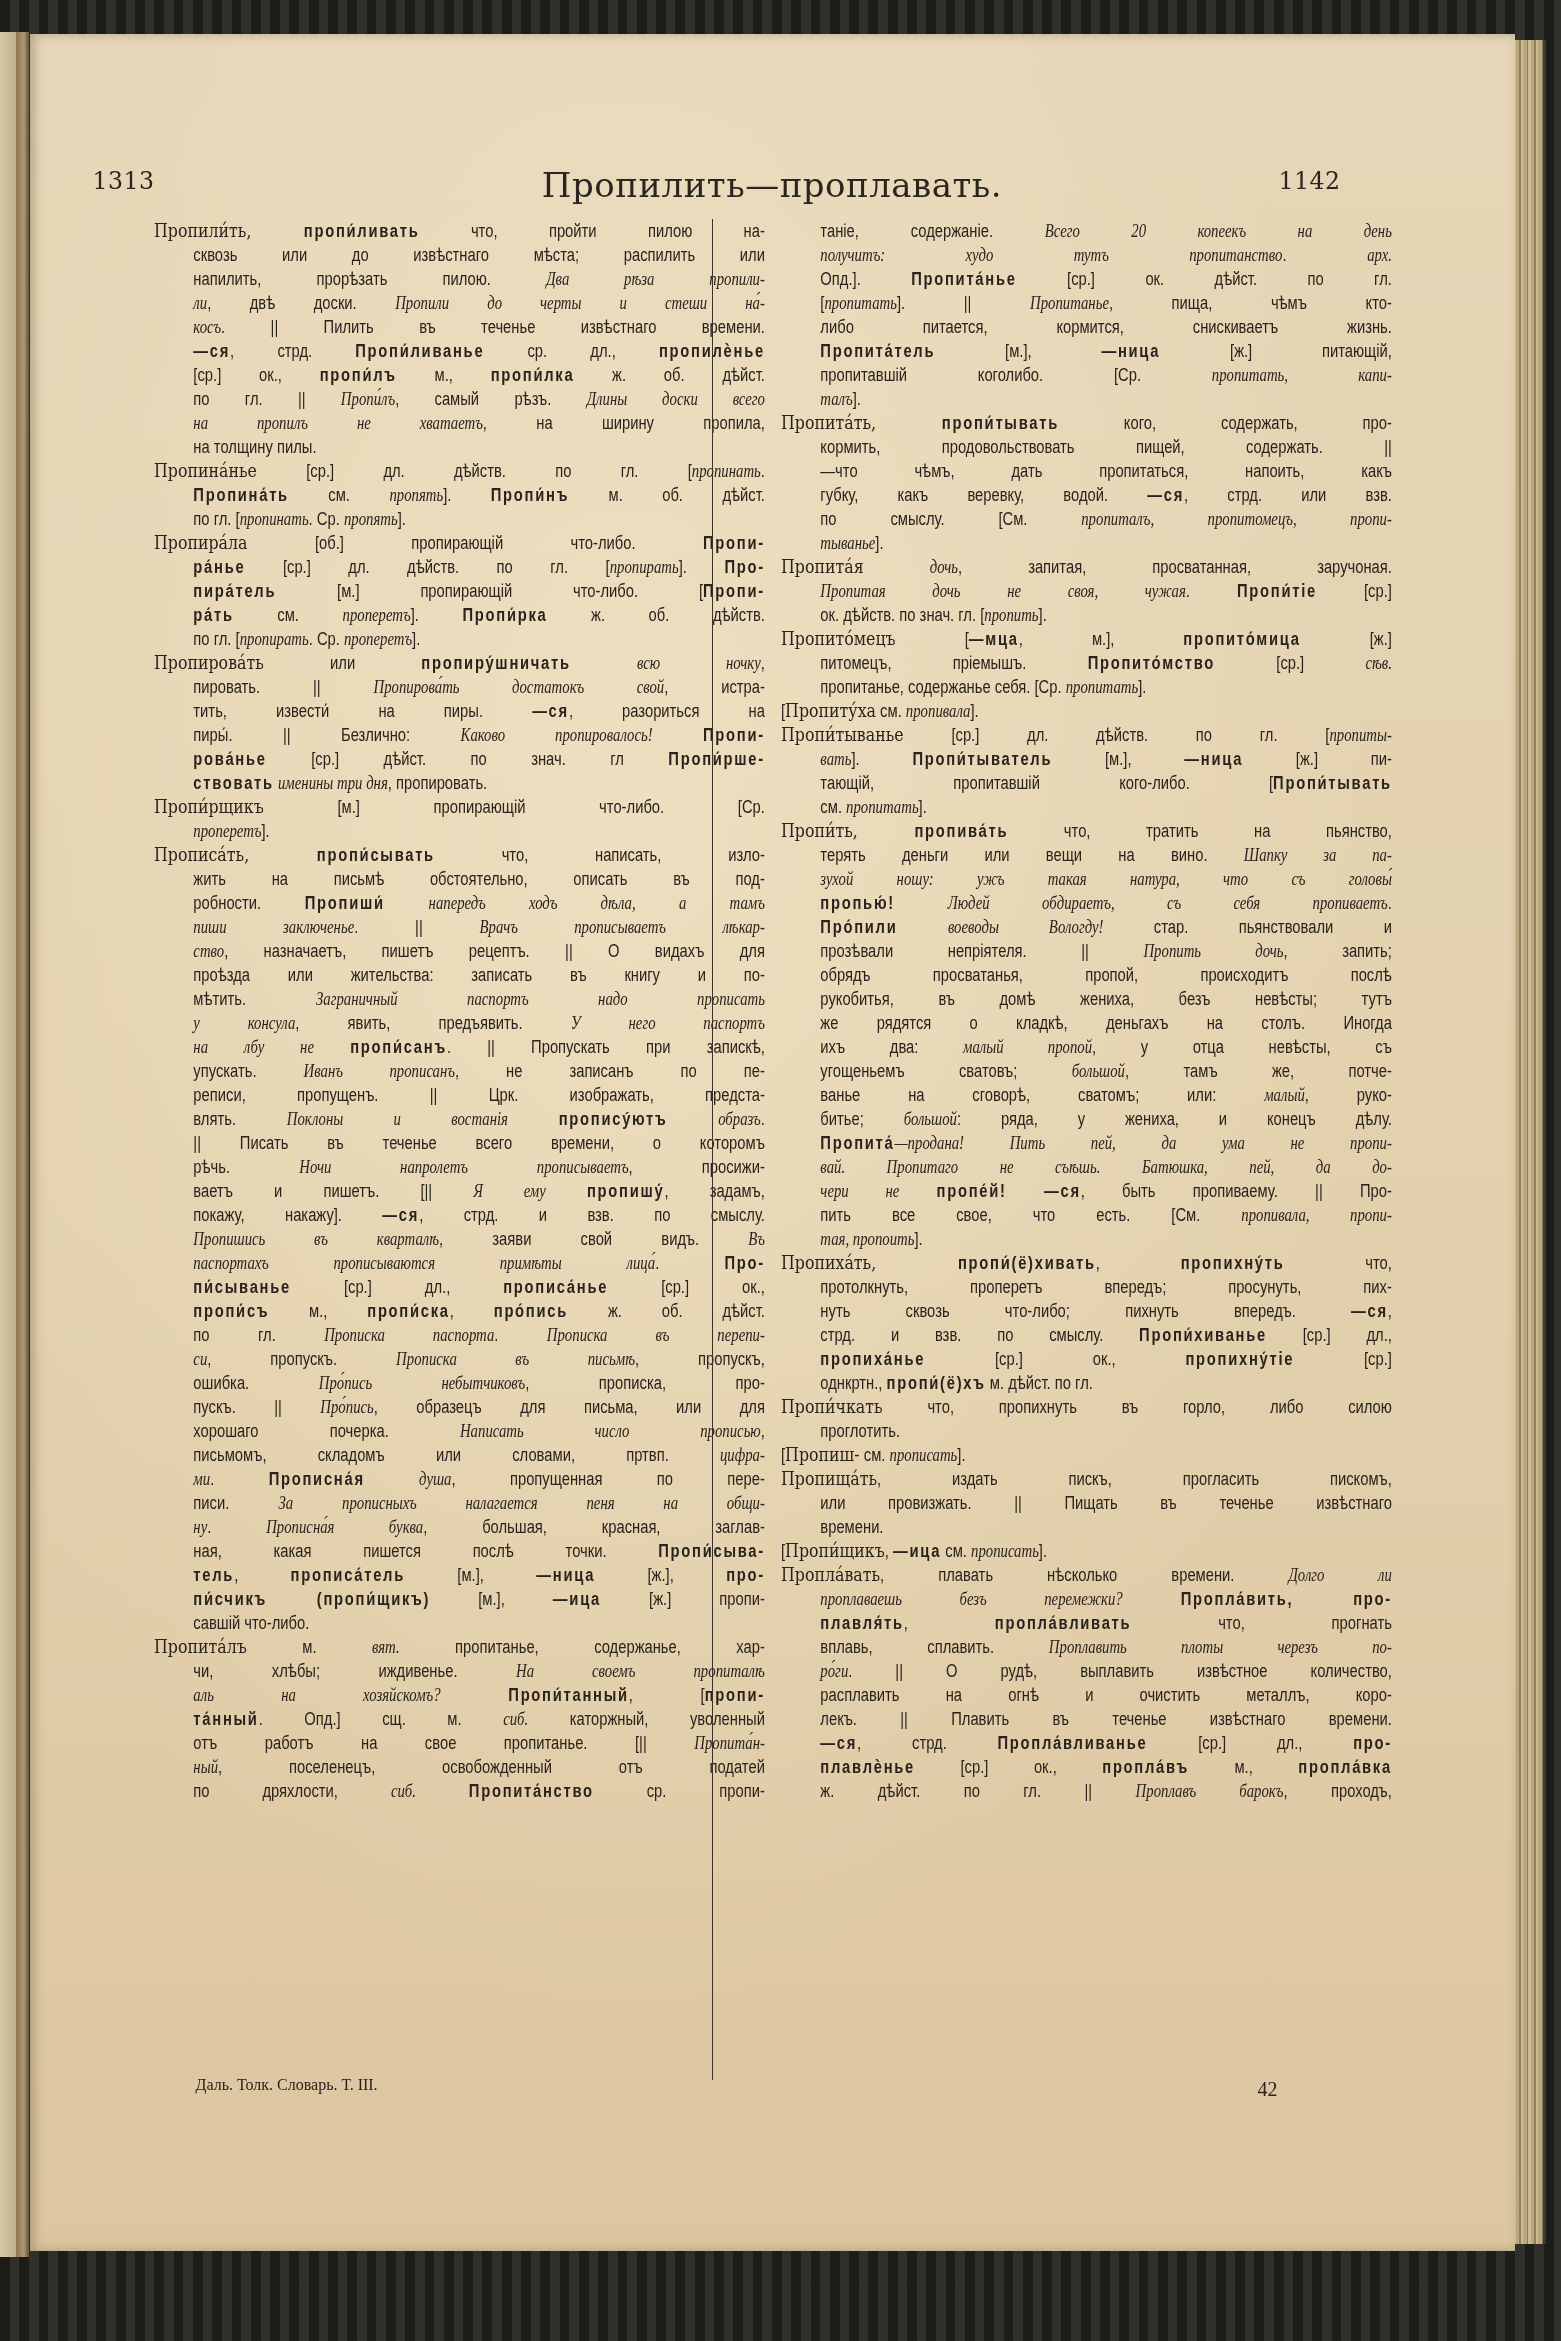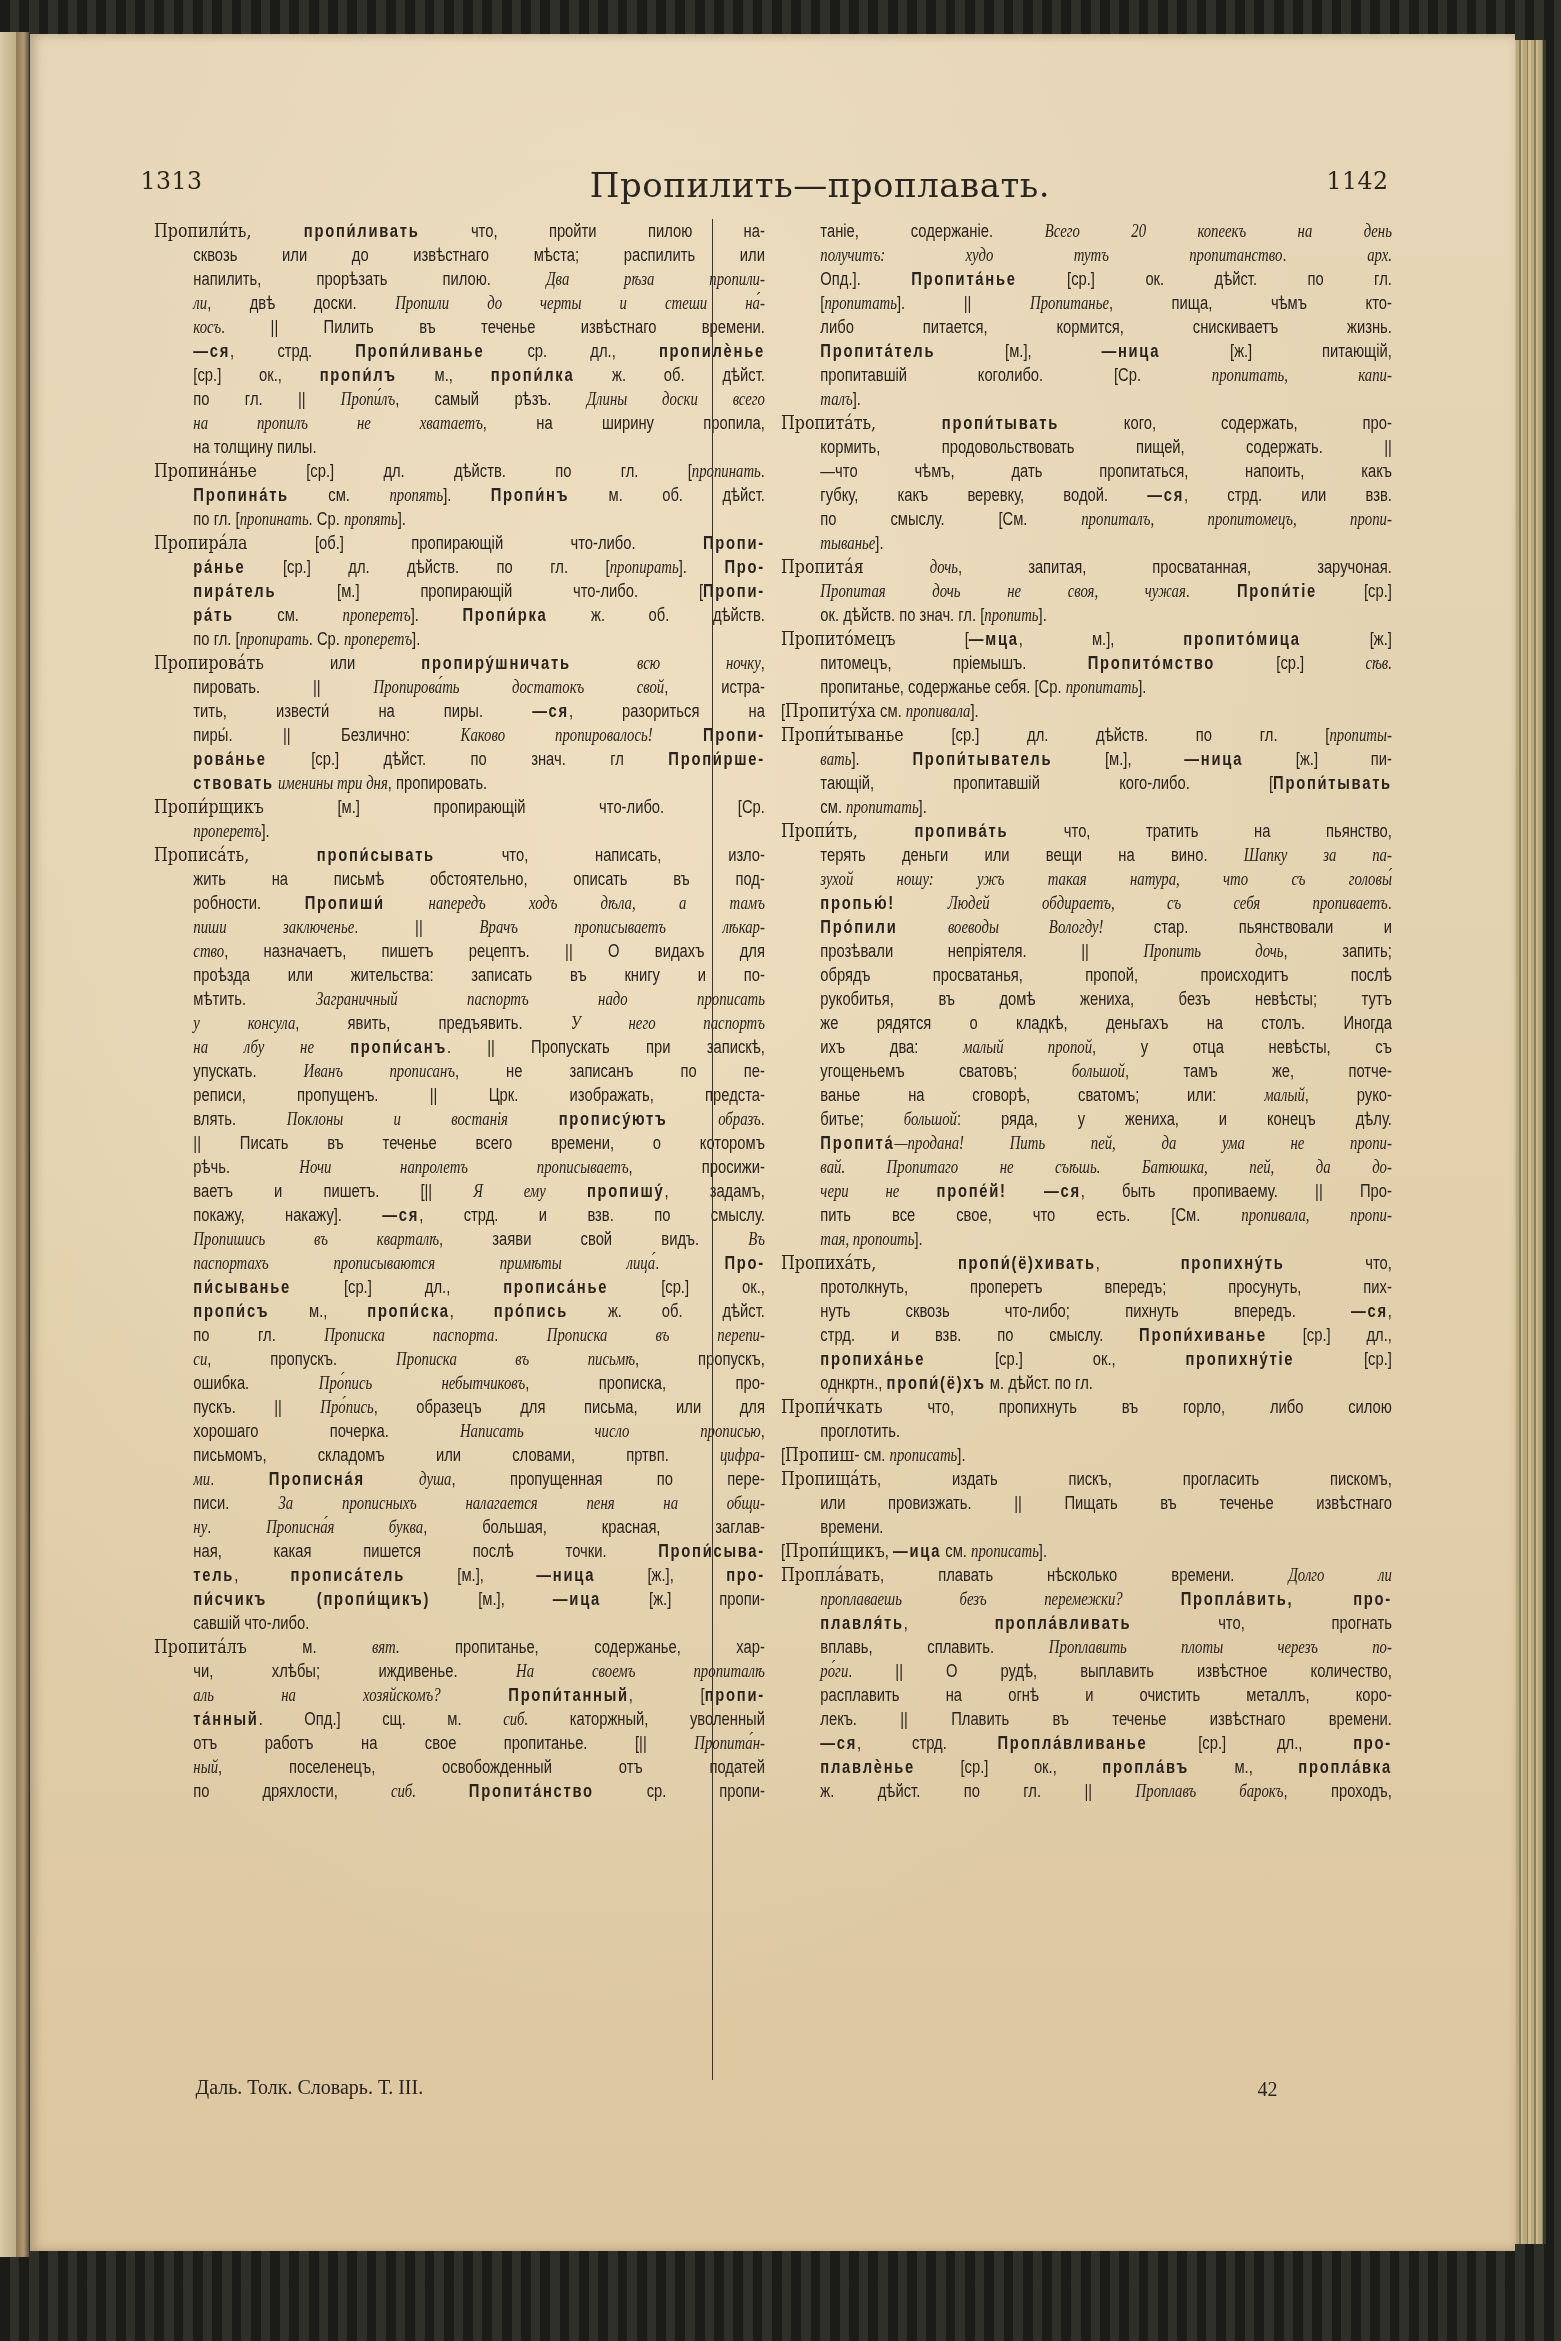--- a/index.html
+++ b/index.html
@@ -30,21 +30,20 @@
     box-shadow: inset 4.3px 0 10.7px rgba(90,70,40,0.35);
   }
   .page-edges {
     position: absolute; left: 1501px; top: 40px; width: 42px; height: 2204px;
     background: repeating-linear-gradient(90deg, #b9a77d 0 3.2px, #8e7f5c 3.2px 4.8px, #cdbb90 4.8px 7.5px);
     border-right: 3.2px solid #3b3a30;
   }
   .running-head {
     position: absolute; top: 133px; left: 0; width: 1485px; height: 38px;
     color: #2b2520;
-    margin-left: 48px;
   }
   .page-num {
     position: absolute; top: 0; font-size: 23.6px; letter-spacing: 0.5px;
     font-family: "DejaVu Serif", serif;
   }
   .page-num.left { left: 63px; }
   .page-num.right { left: 1249px; }
   .page-title {
     position: absolute; top: -2.1px; left: 0; width: 1485px; text-align: center;
     font-size: 34px; letter-spacing: 0.5px; font-family: "DejaVu Serif", serif;
@@ -65,21 +64,21 @@
     text-align: justify; text-align-last: justify; width: 611px;
     transform: scaleX(0.82); width: 745px;
   }
   .line.indent { padding-left: 48px; width: 697px; }
   .line.last { text-align-last: left; }
   .seg-r { font-weight: normal; }
   .seg-b { font-weight: bold; letter-spacing: 2.1px; }
   .seg-i { font-style: italic; font-family: "Liberation Serif", serif; }
   .seg-h { font-family: "DejaVu Serif", serif; font-size: 19.3px; }
   .footer-signature {
-    position: absolute; left: 166px; top: 2042px; font-size: 20px; color: #2a231d;
+    position: absolute; left: 166px; top: 2042px; font-size: 16px; color: #2a231d;
     font-family: "Liberation Serif", serif;
   }
   .sheet-number {
     position: absolute; left: 1228px; top: 2044px; font-size: 20px; color: #2a231d;
     font-family: "Liberation Serif", serif;
   }
 </style>
 </head>
 <body>
 

